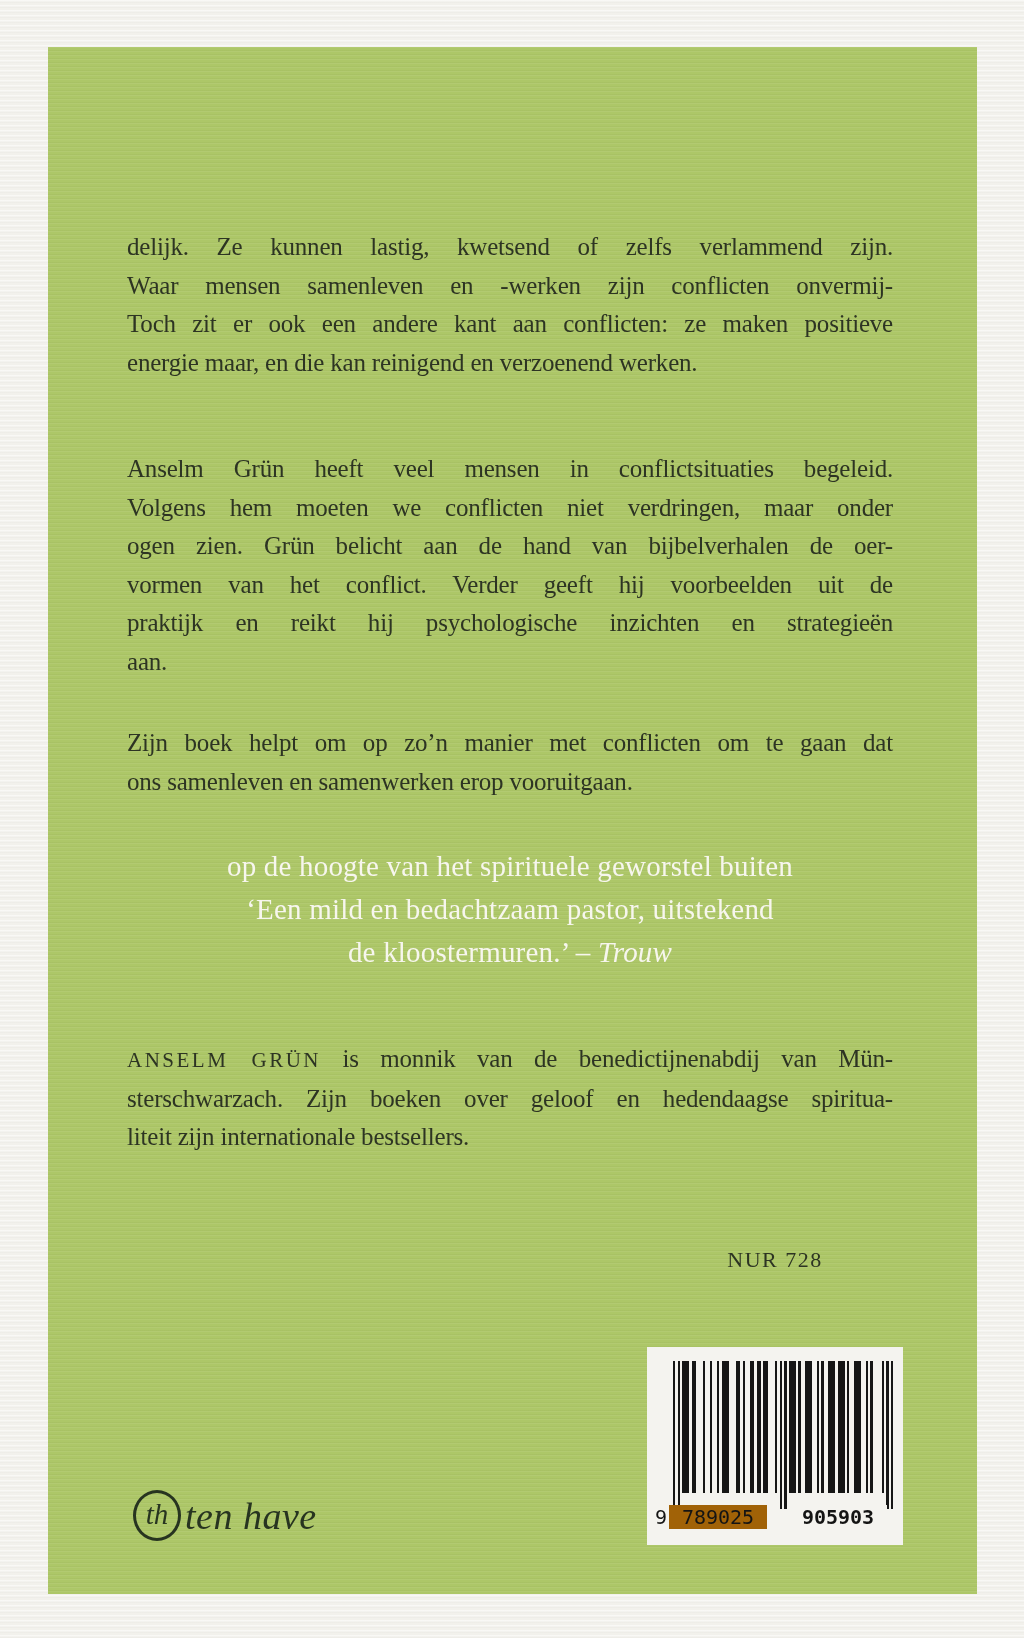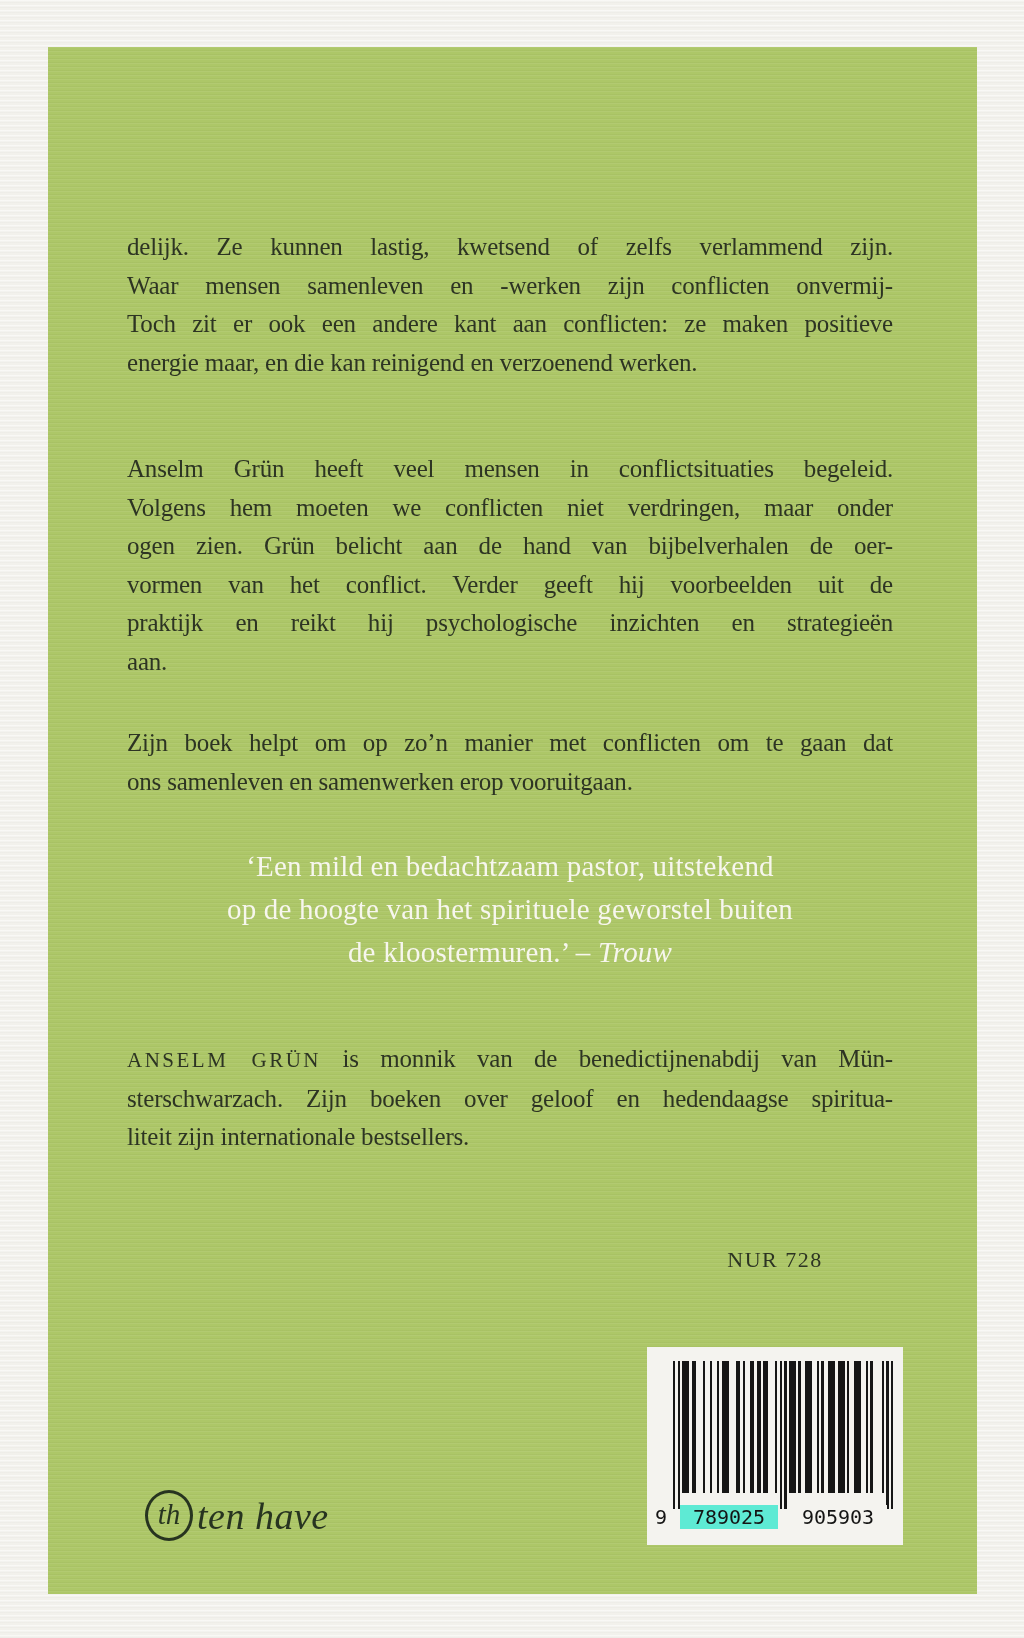--- a/index.html
+++ b/index.html
@@ -36,24 +36,24 @@
   .barcode-box {
     position:absolute; left:599px; top:1300px; width:256px; height:198px;
     background:#f4f3ef;
   }
   .barcode-bars { position:absolute; left:26px; top:14px; width:221px; height:148px; }
   .bdigits {
     position:absolute; font-family:"DejaVu Sans Mono", monospace;
     font-size:20px; color:#141414; top:158px; text-align:center;
   }
   .bd-first { left:4px; width:20px; }
-  .bd-g1 { left:33px; width:98px; background:#5eead4; }
-  .bd-g2 { left:142px; width:98px; background:#f4f3ef; }
+  .bd-g1 { left:22px; width:98px; background:#a16207; }
+  .bd-g2 { left:142px; width:98px; background:#f4f3ef;font-weight:bold; }
   .logo {
-    position:absolute; left:97px; top:1443px; display:flex; align-items:center;
+    position:absolute; left:85px; top:1443px; display:flex; align-items:center;
     color:#273420;
   }
   .logo-circle {
     width:42px; height:42px; border:3px solid #273420; border-radius:50%;
     display:flex; align-items:center; justify-content:center;
     font-style:italic; font-size:29px; padding-bottom:3px; box-sizing:content-box;
   }
   .logo-name { font-style:italic; font-size:38px; margin-left:4px; letter-spacing:0.5px; }
 </style>
 </head>
@@ -76,22 +76,22 @@
     <div class="jline">praktijk en reikt hij psychologische inzichten en strategieën</div>
     <div class="jline last">aan.</div>
   </div>
 
   <div class="block body-text" style="top:677px;">
     <div class="jline">Zijn boek helpt om op zo’n manier met conflicten om te gaan dat</div>
     <div class="jline last">ons samenleven en samenwerken erop vooruitgaan.</div>
   </div>
 
   <div class="block quote" style="top:798px;">
+    <div>op de hoogte van het spirituele geworstel buiten</div>
     <div>‘Een mild en bedachtzaam pastor, uitstekend</div>
-    <div>op de hoogte van het spirituele geworstel buiten</div>
     <div><span>de kloostermuren.’ – </span><span class="qsource">Trouw</span></div>
   </div>
 
   <div class="block body-text" style="top:965px;margin-top:28px;">
     <div class="jline"><span class="author">ANSELM GRÜN</span><span> is monnik van de benedictijnenabdij van Mün-</span></div>
     <div class="jline">sterschwarzach. Zijn boeken over geloof en hedendaagse spiritua-</div>
     <div class="jline last">liteit zijn internationale bestsellers.</div>
   </div>
 
   <div class="nur">NUR 728</div>

